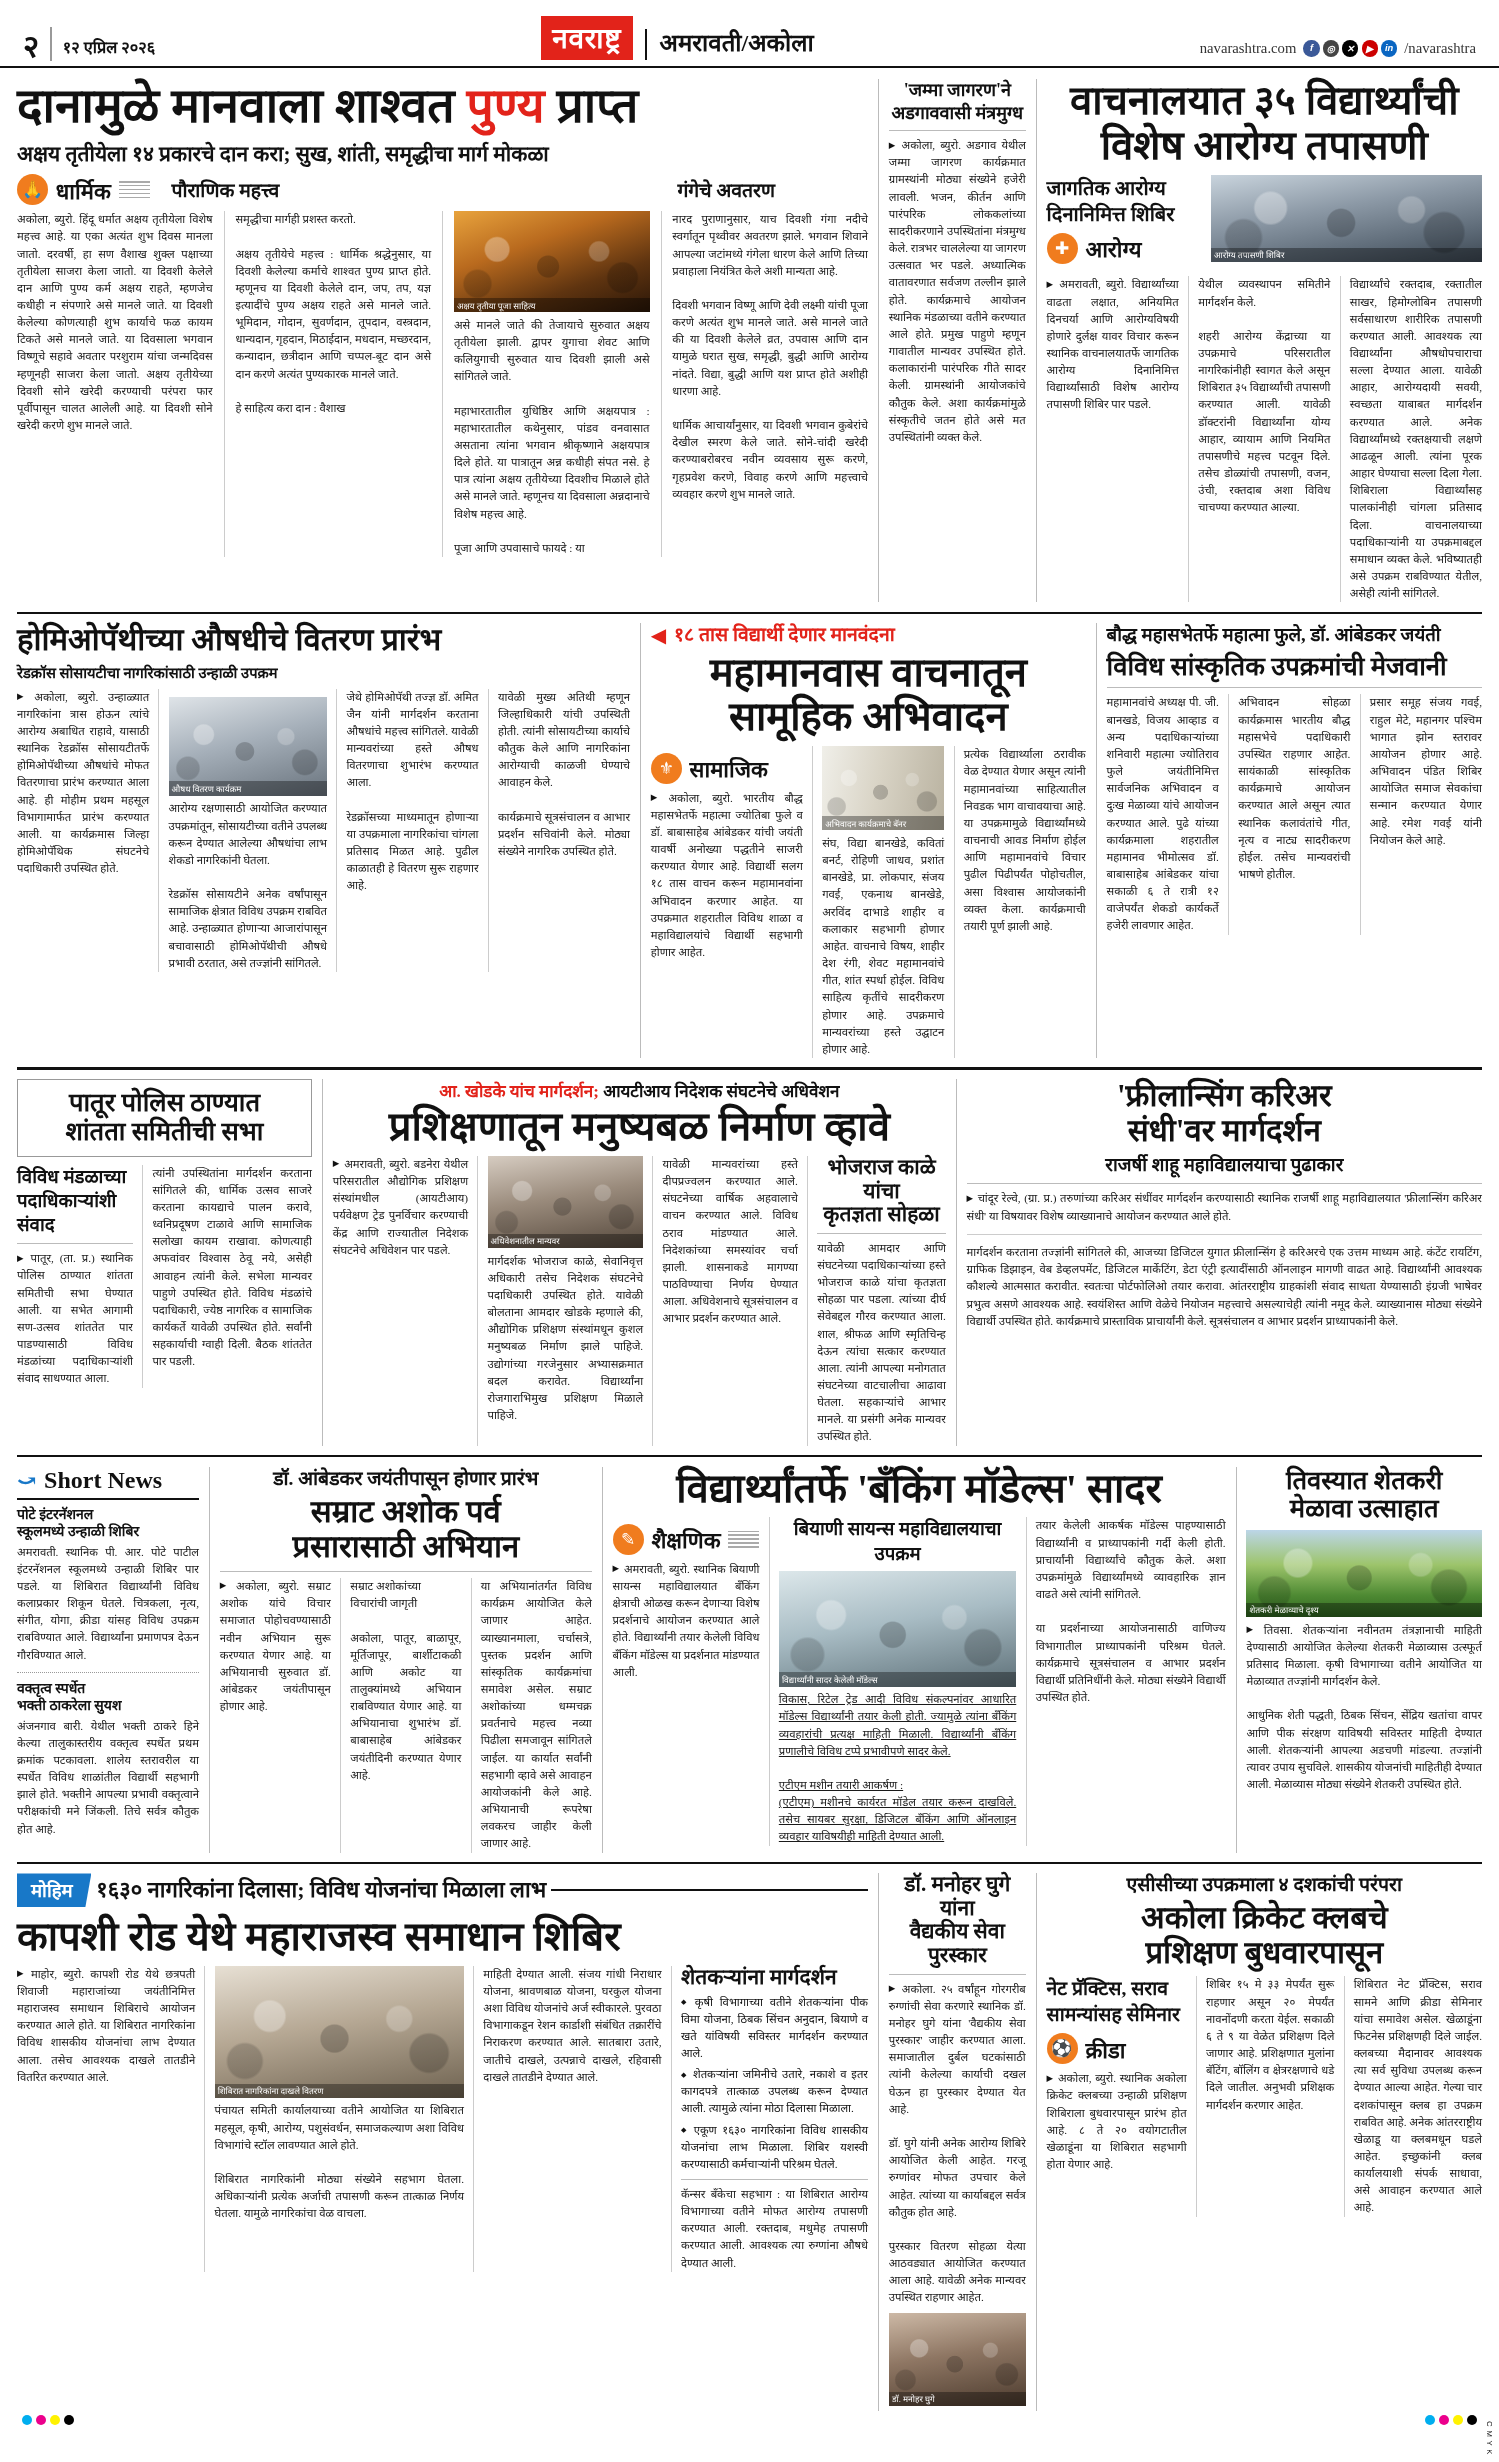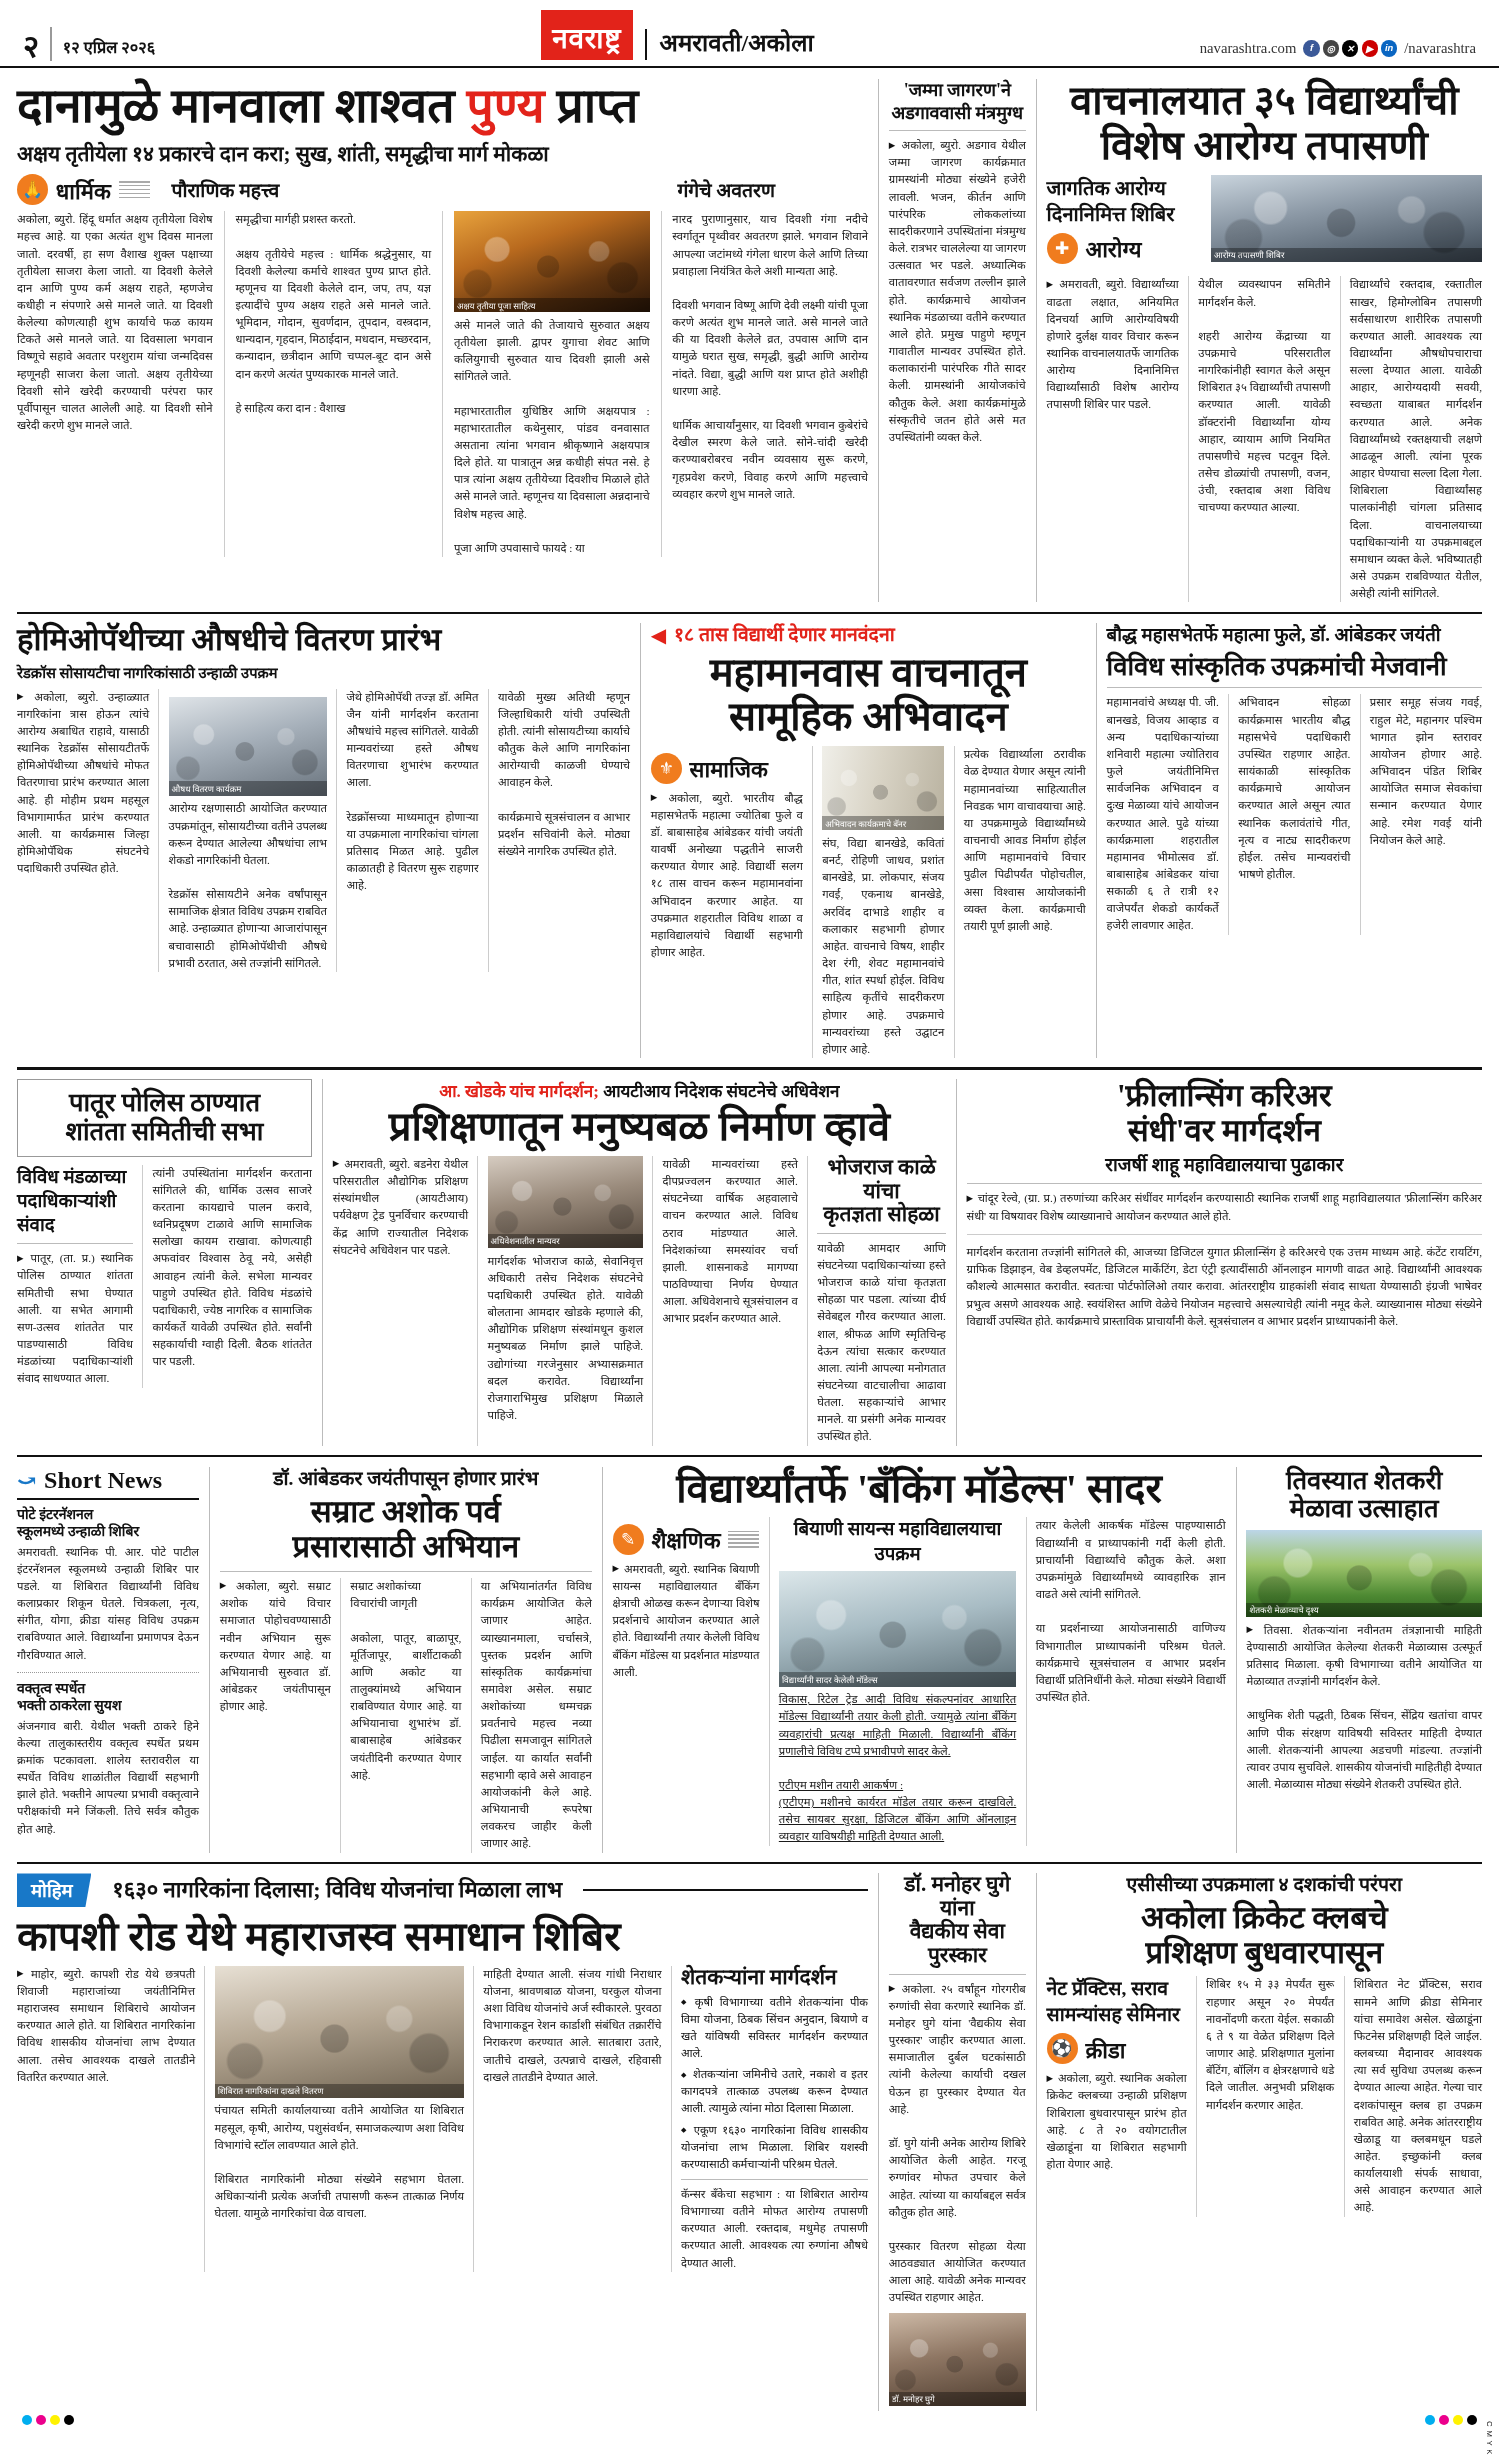--- a/index.html
+++ b/index.html
@@ -32,21 +32,21 @@
     font-family: "Liberation Serif", serif;
   }
   .mh-rule { width: 1.6px; height: 34px; background: #999; }
   .mh-date { font-size: 16.3px; font-weight: 700; padding-bottom: 3.1px; }
   .mh-center {
     flex: 1; display: flex; align-items: flex-end; justify-content: center; gap: 12.4px;
     padding-bottom: 1.6px;
   }
   .mh-logo {
     background: #e2231a; color: #fff; font-weight: 700;
-    font-size: 28px; line-height: 1; padding: 15px 11px 7px 11px;
+    font-size: 28px; line-height: 1; padding: 9px 11px 7px 11px;
     letter-spacing: 0.8px;
   }
   .mh-sep { width: 2.3px; height: 31px; background: #111; }
   .mh-edition { font-size: 24px; font-weight: 700; padding-bottom: 1.6px; }
   .mh-right { display: flex; align-items: flex-end; gap: 7px; padding-bottom: 4.7px; }
   .mh-site { font-size: 14.7px; color: #333; }
   .socials { display: flex; gap: 3.1px; align-items: center; }
   .soc {
     width: 16.3px; height: 16.3px; border-radius: 50%;
     display: inline-flex; align-items: center; justify-content: center;
@@ -99,21 +99,21 @@
   }
   .badge-label { font-size: 22px; font-weight: 700; }
   .badge-lines { display: flex; flex-direction: column; gap: 2.3px; width: 31px; }
   .badge-lines i { display: block; height: 1.6px; background: #aaa; }
 
   .tag-blue {
     background: #1878c8; color: #fff; font-size: 18.6px; font-weight: 700;
     padding: 3.9px 18.6px 4.7px 14px; display: inline-block;
     clip-path: polygon(0 0, 100% 0, 92% 100%, 0 100%);
   }
-  .tag-row { display: flex; align-items: center; gap: 21px; }
+  .tag-row { display: flex; align-items: center; gap: 5px; }
   .tag-rule { flex: 1; height: 2.3px; background: #111; }
 
   
   .photo {
     width: 100%; position: relative; overflow: hidden;
     background: #cfcfcf; display: block;
   }
   .photo .cap {
     position: absolute; left: 0; right: 0; bottom: 0;
     font-size: 8.5px; color: #fff; background: rgba(0,0,0,.35);

